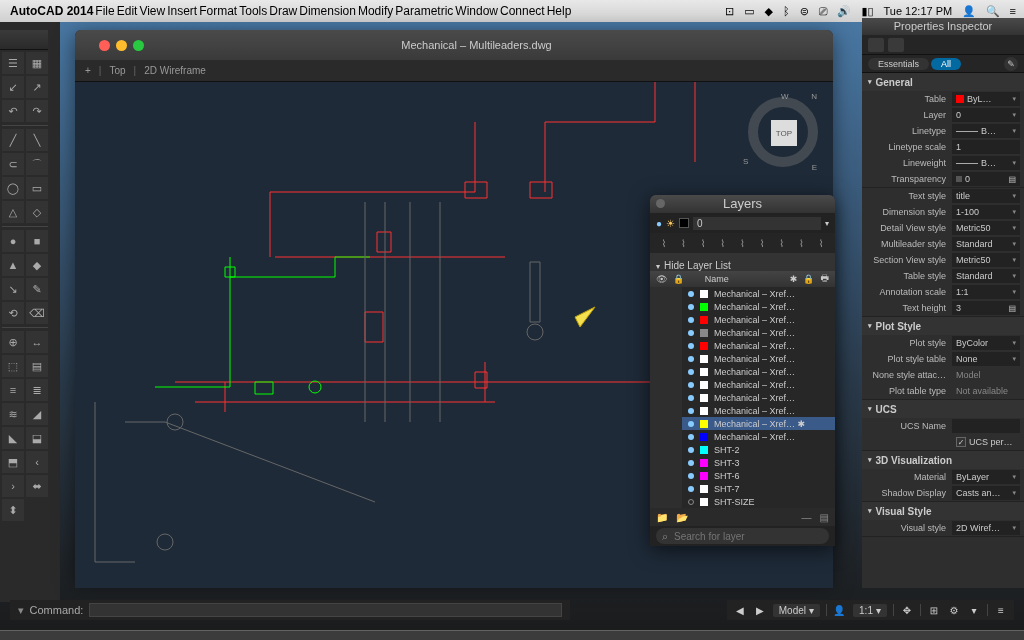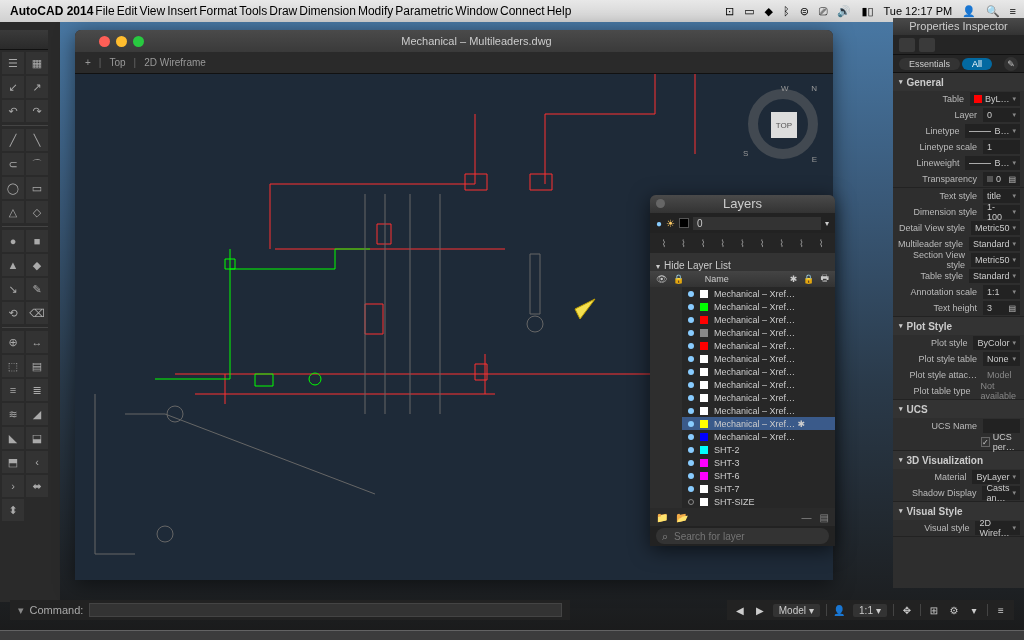--- a/index.html
+++ b/index.html
@@ -10,21 +10,21 @@
 .menubar .apple { font-size: 14px; }
 .menubar .appname { font-weight: bold; }
 .menubar .right { margin-left: auto; display: flex; gap: 10px; align-items: center; font-size: 11px; }
 .menubar .right span { cursor: default; }
 
 
 .palette-bg { position: absolute; top: 22px; left: 0; width: 60px; height: 580px; background: #2a2a2a; }
 
 
 .window { position: absolute; top: 30px; left: 75px; width: 758px; height: 550px; background: #1e2a38; border-radius: 6px 6px 0 0; box-shadow: 0 4px 20px rgba(0,0,0,0.5); }
-.window-title { height: 22px; background: linear-gradient(#4a4a4a, #3a3a3a); border-radius: 6px 6px 0 0; display: flex; align-items: center; padding: 0 24px; color: #ccc; font-size: 11px; text-align: center; }
+.window-title { height: 30px; background: linear-gradient(#4a4a4a, #3a3a3a); border-radius: 6px 6px 0 0; display: flex; align-items: center; padding: 0 24px; color: #ccc; font-size: 11px; text-align: center; }
 .traffic { display: flex; gap: 6px; }
 .traffic span { width: 11px; height: 11px; border-radius: 50%; display: inline-block; }
 .tr-r { background: #ff5f57; } .tr-y { background: #ffbd2e; } .tr-g { background: #28c940; }
 .window-title .title { margin: 0 auto; }
 .doc-toolbar { height: 22px; background: #2a2a2a; color: #999; font-size: 10px; padding: 0 10px; display: flex; align-items: center; gap: 8px; border-bottom: 1px solid #111; }
 .canvas { position: relative; height: calc(100% - 44px); background: #1e2a38; overflow: hidden; }
 .viewcube { position: absolute; top: 10px; right: 10px; width: 80px; height: 80px; }
 .viewcube .ring { width: 70px; height: 70px; border: 10px solid rgba(120,120,120,0.4); border-radius: 50%; position: absolute; top: 5px; left: 5px; }
 .viewcube .cube { position: absolute; top: 28px; left: 28px; width: 26px; height: 26px; background: #ddd; font-size: 8px; display: flex; align-items: center; justify-content: center; color: #555; }
 .viewcube .compass { position: absolute; font-size: 8px; color: #999; }
@@ -62,21 +62,21 @@
 .layers .li .vis.hollow { background: none; border: 1px solid #888; }
 .layers .li .sw { width: 8px; height: 8px; flex-shrink: 0; }
 .layers .li .nm { overflow: hidden; text-overflow: ellipsis; white-space: nowrap; }
 .layers .ftr { height: 18px; background: #2a2a2a; display: flex; align-items: center; padding: 0 6px; gap: 8px; color: #888; }
 .layers .srch { height: 20px; background: #222; padding: 2px 6px; }
 .layers .srch input { width: 100%; height: 16px; background: #333; border: none; border-radius: 8px; color: #999; padding: 0 18px; font-size: 10px; }
 .layers .srch { position: relative; }
 .layers .srch::before { content: "⌕"; position: absolute; left: 12px; top: 4px; color: #888; font-size: 11px; }
 
 
-.props { position: absolute; top: 18px; right: 0; width: 131px; height: 570px; background: #2e2e2e; color: #ccc; font-size: 10px; }
+.props { position: absolute; top: 18px; right: 0; width: 162px; height: 570px; background: #2e2e2e; color: #ccc; font-size: 10px; }
 .props .phd { height: 17px; background: linear-gradient(#4a4a4a,#333); text-align: center; line-height: 17px; font-size: 11px; }
 .props .ptabs-icons { height: 20px; background: #252525; display: flex; align-items: center; gap: 4px; padding: 0 6px; border-bottom: 1px solid #111; }
 .props .ptabs-icons span { width: 16px; height: 14px; background: #3a3a3a; border-radius: 2px; cursor: pointer; }
 .props .ptabs { height: 18px; background: #252525; display: flex; align-items: center; padding: 0 6px; gap: 2px; border-bottom: 1px solid #111; }
 .props .ptabs .t { padding: 1px 10px; border-radius: 8px; background: #333; font-size: 9px; cursor: pointer; }
 .props .ptabs .t.act { background: #0369a1; color: #fff; }
 .props .ptabs .pencil { margin-left: auto; width: 14px; height: 14px; background: #333; border-radius: 7px; font-size: 9px; text-align: center; line-height: 14px; cursor: pointer; }
 .props .body { overflow-y: auto; height: calc(100% - 55px); }
 .props .sec { border-bottom: 1px solid #222; }
 .props .sec-h { height: 18px; background: #333; padding: 0 6px; display: flex; align-items: center; gap: 4px; font-weight: bold; font-size: 10px; cursor: pointer; }
@@ -511,21 +511,21 @@
           </span>
         </div>
       <div class="kv">
           <span class="k">Plot style table</span>
           <span class="v">
             <span>None</span>
             <span class="dd">▾</span>
           </span>
         </div>
       <div class="kv">
-          <span class="k">Plot style attac…</span>
+          <span class="k">None style attac…</span>
           <span class="v ro">
             <span>Model</span>
           </span>
         </div>
       <div class="kv">
           <span class="k">Plot table type</span>
           <span class="v ro">
             <span>Not available</span>
           </span>
         </div>

